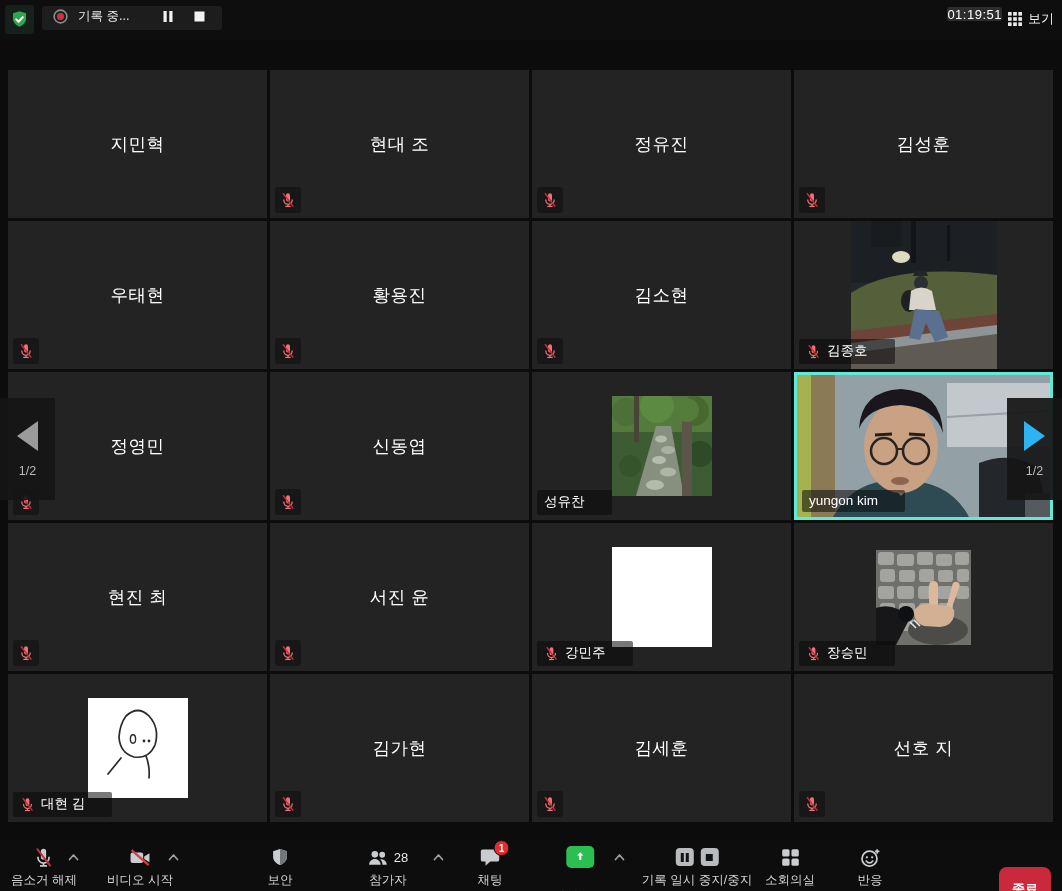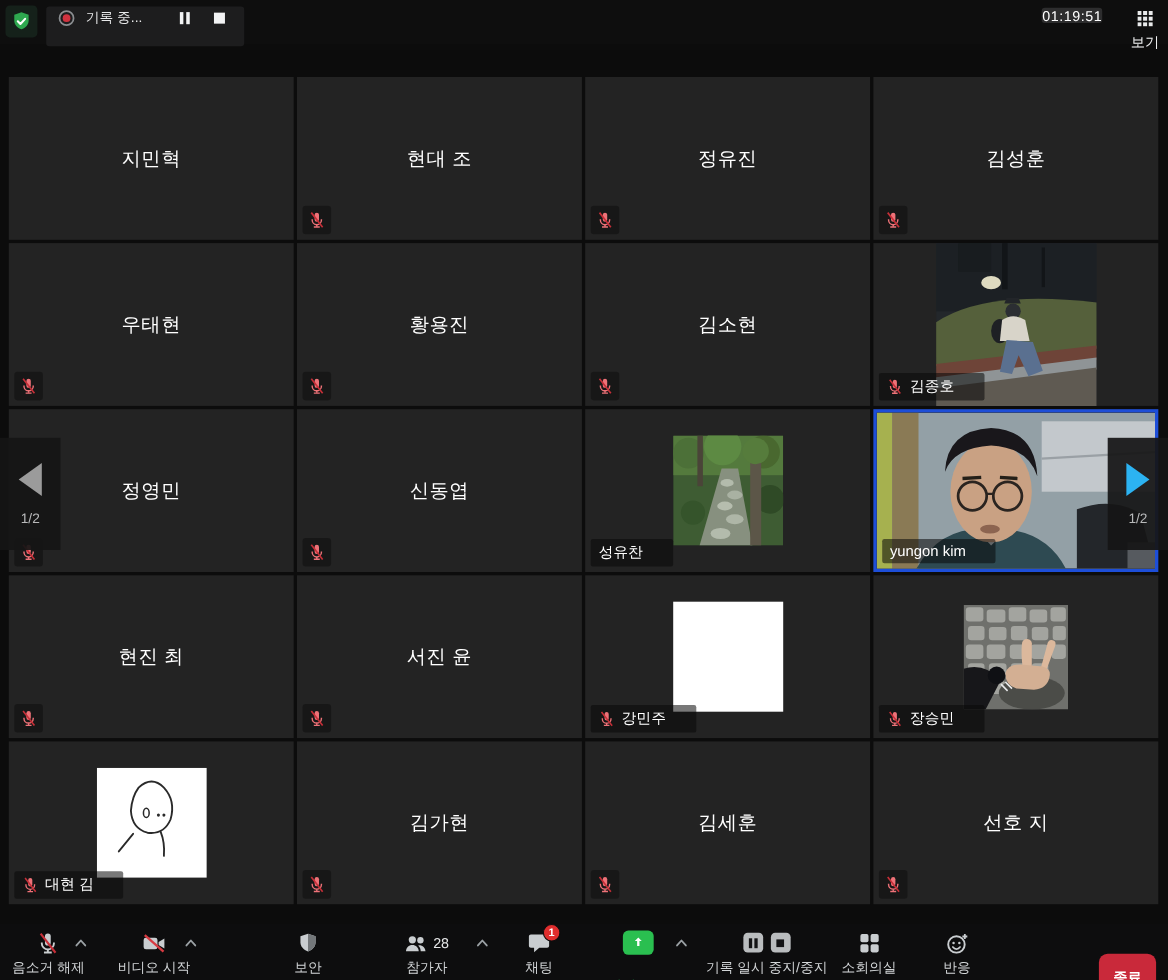--- a/index.html
+++ b/index.html
@@ -3,30 +3,30 @@
 <meta charset="utf-8">
 <style>
   html,body{margin:0;padding:0;background:#000;}
   .screen{position:relative;width:1062px;height:891px;background:#0c0c0c;overflow:hidden;
           font-family:"Liberation Sans","DejaVu Sans",sans-serif;-webkit-font-smoothing:antialiased;}
   
   .topbar{position:absolute;top:0;left:0;right:0;height:40px;background:#0e0e0e;}
   .shield-btn{position:absolute;left:5px;top:5px;width:29px;height:29px;background:#15211a;border-radius:4px;
               display:flex;align-items:center;justify-content:center;}
   .rec-pill{position:absolute;left:42px;top:6px;height:20px;background:#1d1d1e;border-radius:3px;
-            display:flex;align-items:center;padding:0 12px 16px 10px;gap:9px;color:#e8e9ea;font-size:12.5px;}
+            display:flex;align-items:center;padding:0 12px 4px 10px;gap:9px;color:#e8e9ea;font-size:12.5px;}
   .rec-ctl{display:flex;align-items:center;justify-content:center;width:22px;height:20px;background:none;border:none;cursor:pointer;padding:0;}
   .timer{position:absolute;right:60px;top:7px;height:14px;background:#2d2d2e;border-radius:3px;color:#fff;
          font-size:13px;display:flex;align-items:center;padding:0 0;letter-spacing:.5px;}
-  .view-btn{position:absolute;right:8px;top:10px;display:flex;gap:6px;color:#f0f1f2;font-size:13px;align-items:center;cursor:pointer;flex-direction:column;}
+  .view-btn{position:absolute;right:8px;top:10px;display:flex;gap:6px;color:#f0f1f2;font-size:13px;align-items:center;cursor:pointer;}
   
   .grid{position:absolute;top:70px;left:8px;width:1045px;height:752px;display:grid;
         grid-template-columns:repeat(4,1fr);grid-template-rows:repeat(5,1fr);gap:3px;}
   .tile{position:relative;background:#232323;overflow:hidden;box-sizing:border-box;}
-  .tile.active{border:3px solid #1d4ed8;}
+  .tile.active{border:3px solid #5eead4;}
   .pname{position:absolute;inset:0;display:flex;align-items:center;justify-content:center;color:#fff;
          font-size:17.5px;letter-spacing:.5px;}
   .micbadge{position:absolute;left:5px;bottom:5px;width:26px;height:26px;background:rgba(14,14,14,.55);
             border-radius:3px;display:flex;align-items:center;justify-content:center;z-index:2;}
   .mic{width:16px;height:16px;color:#ee7278;}
   .nlabel{position:absolute;left:5px;bottom:5px;background:rgba(10,10,10,.55);border-radius:2px;
           padding:3px 27px 4px 7px;display:flex;align-items:center;gap:6px;color:#fff;font-size:13.5px;z-index:2;white-space:nowrap;}
   .nlabel .mic{width:15px;height:15px;}
   .avatar-c{position:absolute;inset:0;display:flex;align-items:center;justify-content:center;}
   .fullvid{position:absolute;inset:0;width:100%;height:100%;}

